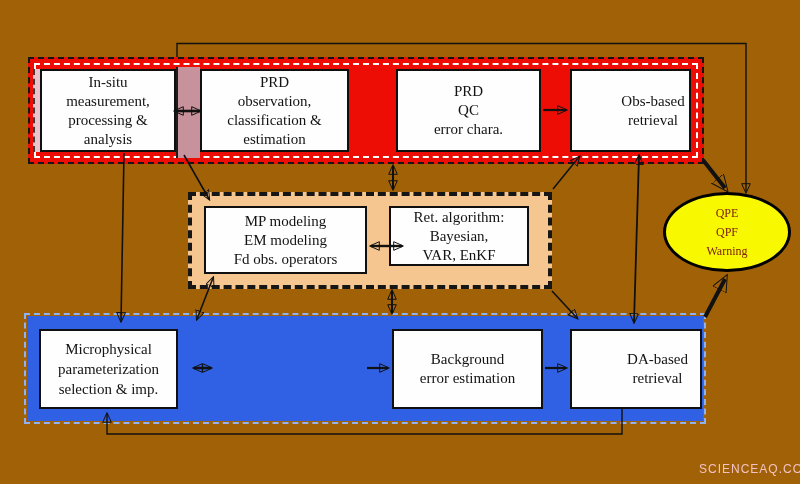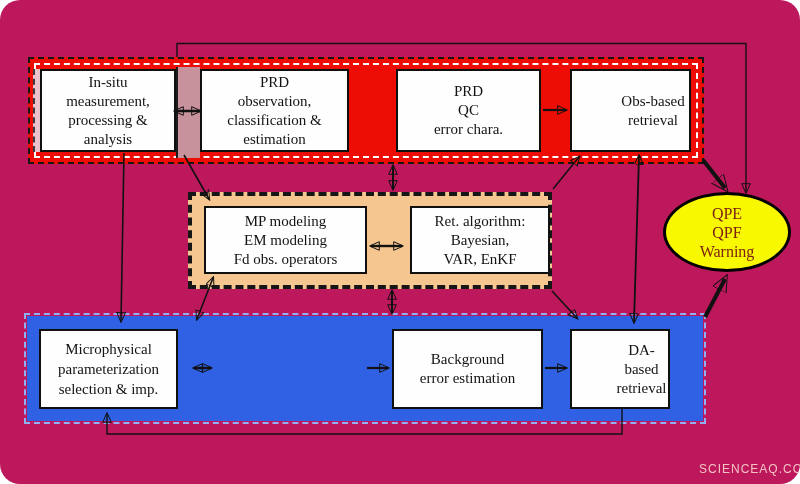--- a/index.html
+++ b/index.html
@@ -1,19 +1,19 @@
 <!DOCTYPE html>
 <html><head>
 <meta charset="utf-8">
 <style>
   html,body{margin:0;padding:0;background:#fff;}
   *{box-sizing:border-box;}
   .stage{
-    position:relative;width:800px;height:484px;background:#be185d;
-    font-family:"Liberation Serif","DejaVu Serif",serif;overflow:hidden;border-radius:20px;
+    position:relative;width:800px;height:484px;background:#a16207;
+    font-family:"Liberation Serif","DejaVu Serif",serif;overflow:hidden;
   }
   .band{position:absolute;}
   .band-red{
     left:28px;top:57px;width:676px;height:107px;
     background:#ee0d05;border:2px dashed #151515;
     outline:2px dashed #ffffff;outline-offset:-8px;
   }
   .band-orange{
     left:188px;top:192px;width:364px;height:97px;
     background:#f6c690;border:4px dashed #161616;
@@ -35,30 +35,30 @@
     position:absolute;background:#fefefe;border:2px solid #101010;
     display:flex;align-items:center;justify-content:center;
     text-align:center;white-space:pre-line;
     font-size:15px;line-height:19px;color:#131313;
   }
   .b1{left:40px;top:69px;width:136px;height:83px;}
   .b2{left:200px;top:69px;width:149px;height:83px;}
   .b3{left:396px;top:69px;width:145px;height:83px;}
   .b4{left:570px;top:69px;width:121px;height:83px;padding-left:45px;}
   .ba{left:204px;top:206px;width:163px;height:68px;text-align:center;}
-  .bb{left:410px;top:206px;width:140px;height:68px;}
+  .bb{left:389px;top:206px;width:140px;height:60px;}
   .c1{left:39px;top:329px;width:139px;height:80px;line-height:20px;}
   .c2{left:216px;top:329px;width:149px;height:80px;line-height:20px;}
   .c3{left:392px;top:329px;width:151px;height:80px;}
-  .c4{left:570px;top:329px;width:100px;height:80px;padding-left:43px;}
+  .c4{left:570px;top:329px;width:132px;height:80px;padding-left:43px;}
   .ellipse{
     position:absolute;left:663px;top:192px;width:128px;height:80px;
     background:#f8f800;border:3px solid #000;border-radius:50%;
     display:flex;align-items:center;justify-content:center;text-align:center;
-    white-space:pre-line;color:#7b2010;font-size:16px;line-height:19px;
+    white-space:pre-line;color:#7b2010;font-size:12px;line-height:19px;
   }
   .watermark{
     position:absolute;left:699px;top:462px;
     font-family:"Liberation Sans","DejaVu Sans",sans-serif;
     font-size:12px;letter-spacing:1px;color:#f2c2c2;
   }
   .wires{position:absolute;left:0;top:0;width:800px;height:484px;pointer-events:none;}
   .wires line,.wires path{stroke:#111;fill:none;}
 </style>
 </head>

